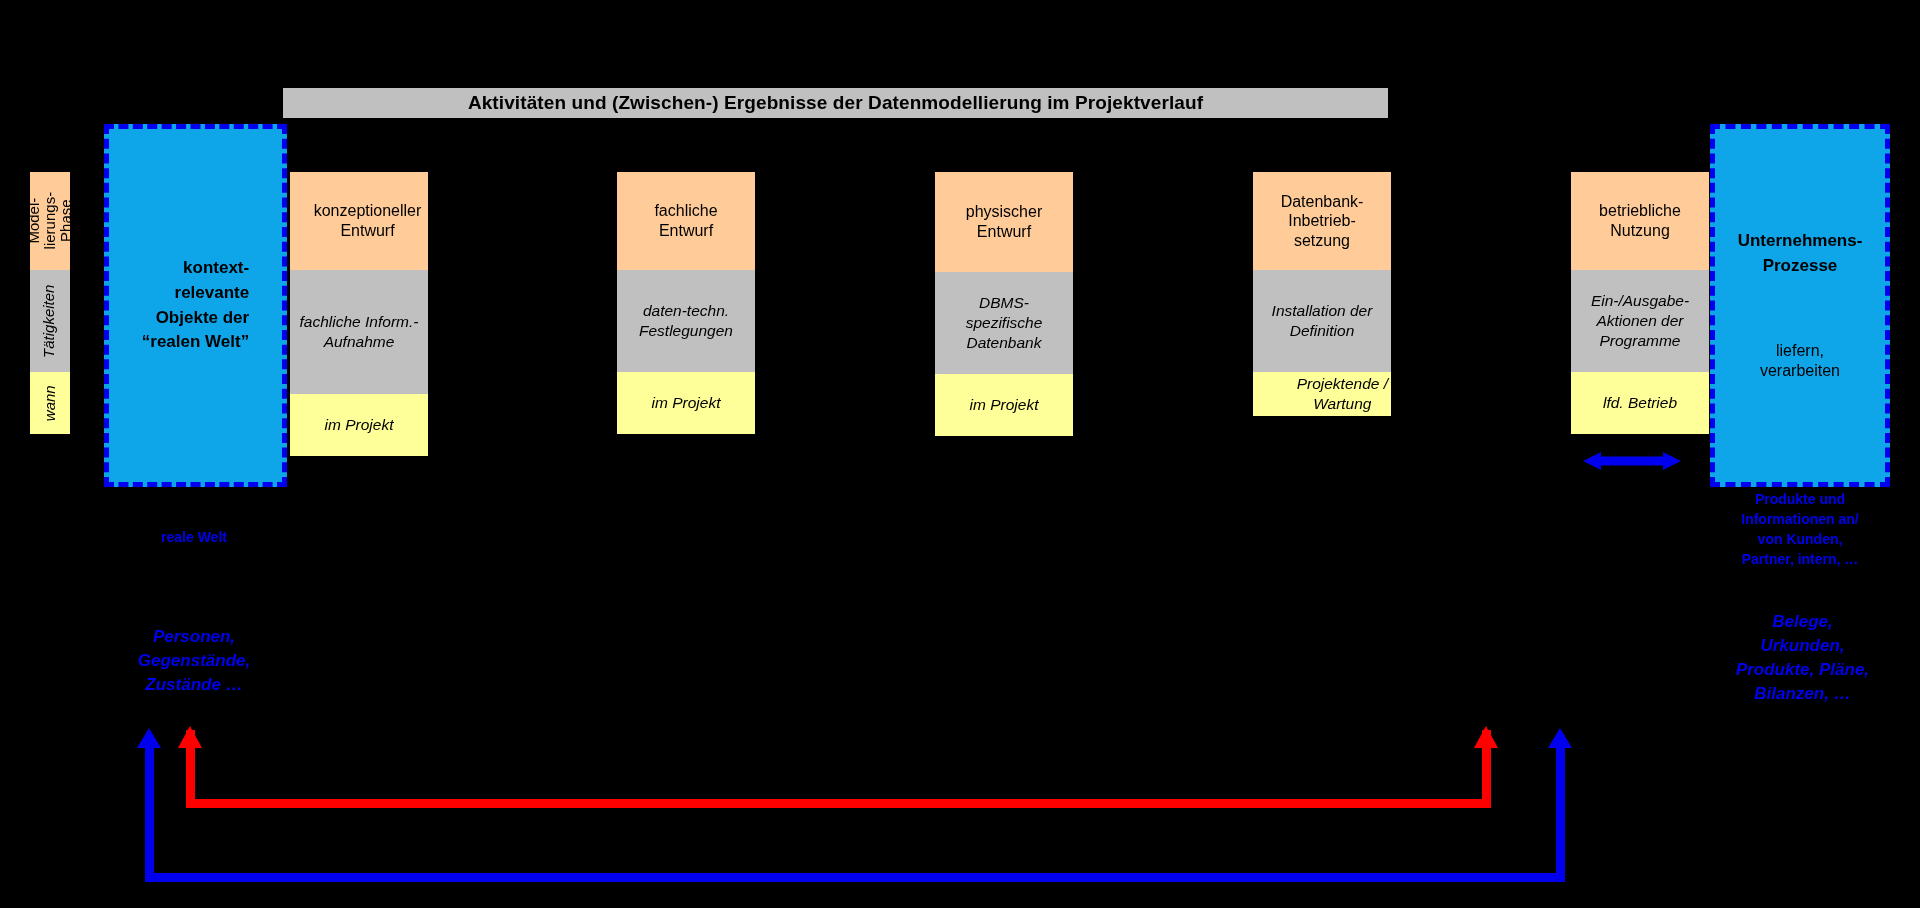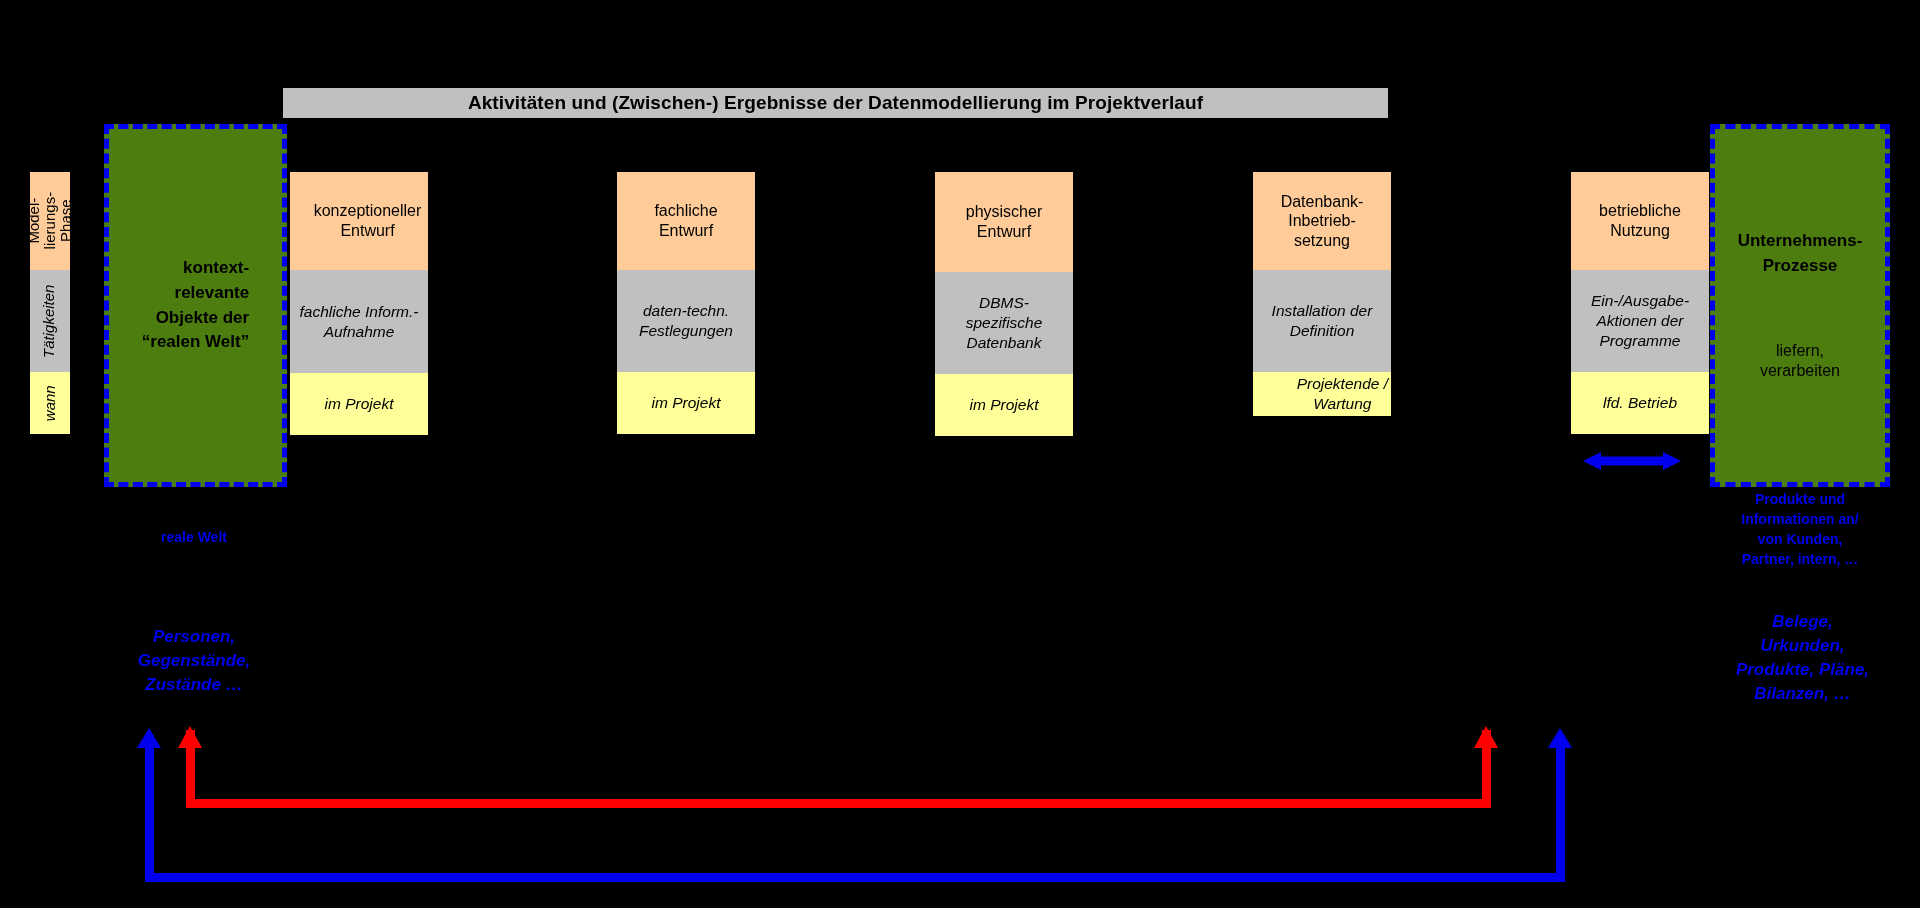--- a/index.html
+++ b/index.html
@@ -40,21 +40,21 @@
   .lc-phase  { height: 98px; background: #ffcc99; }
   .lc-phase > span { line-height: 1.05; }
   .lc-taet   { height: 102px; background: #c0c0c0; }
   .lc-taet > span { font-style: italic; }
   .lc-wann   { height: 62px;  background: #ffff99; }
   .lc-wann > span { font-style: italic; }
 
   
   .green-box {
     position: absolute;
-    background: #4d7c0f;
+    background: #0ea5e9;
     border: 5px dashed #0000ee;
     display: flex; flex-direction: column;
     align-items: center; justify-content: center;
     color: #000;
     text-align: center;
   }
   .green-box .gb-title {
     font-size: 17px; font-weight: bold; line-height: 1.45;
   }
   .green-box .gb-sub {
@@ -180,21 +180,21 @@
     <div class="gb-sub">
       <div>liefern,</div>
       <div>verarbeiten</div>
     </div>
   </div>
 
   <div class="phase-col" style="left:290px; top:172px;">
     <div class="cell-phase" style="height:98px;padding-left:20px;">
       <div><span>konzeptioneller</span><br><span>Entwurf</span></div>
     </div>
-    <div class="cell-task" style="height:103px;">
+    <div class="cell-task" style="height:124px;">
       <div><span>fachliche Inform.-</span><br><span>Aufnahme</span></div>
     </div>
     <div class="cell-when" style="height:62px;">
       <div><span>im Projekt</span></div>
     </div>
   </div>
 
   <div class="phase-col" style="left:617px; top:172px;">
     <div class="cell-phase" style="height:98px;">
       <div><span>fachliche</span><br><span>Entwurf</span></div>

